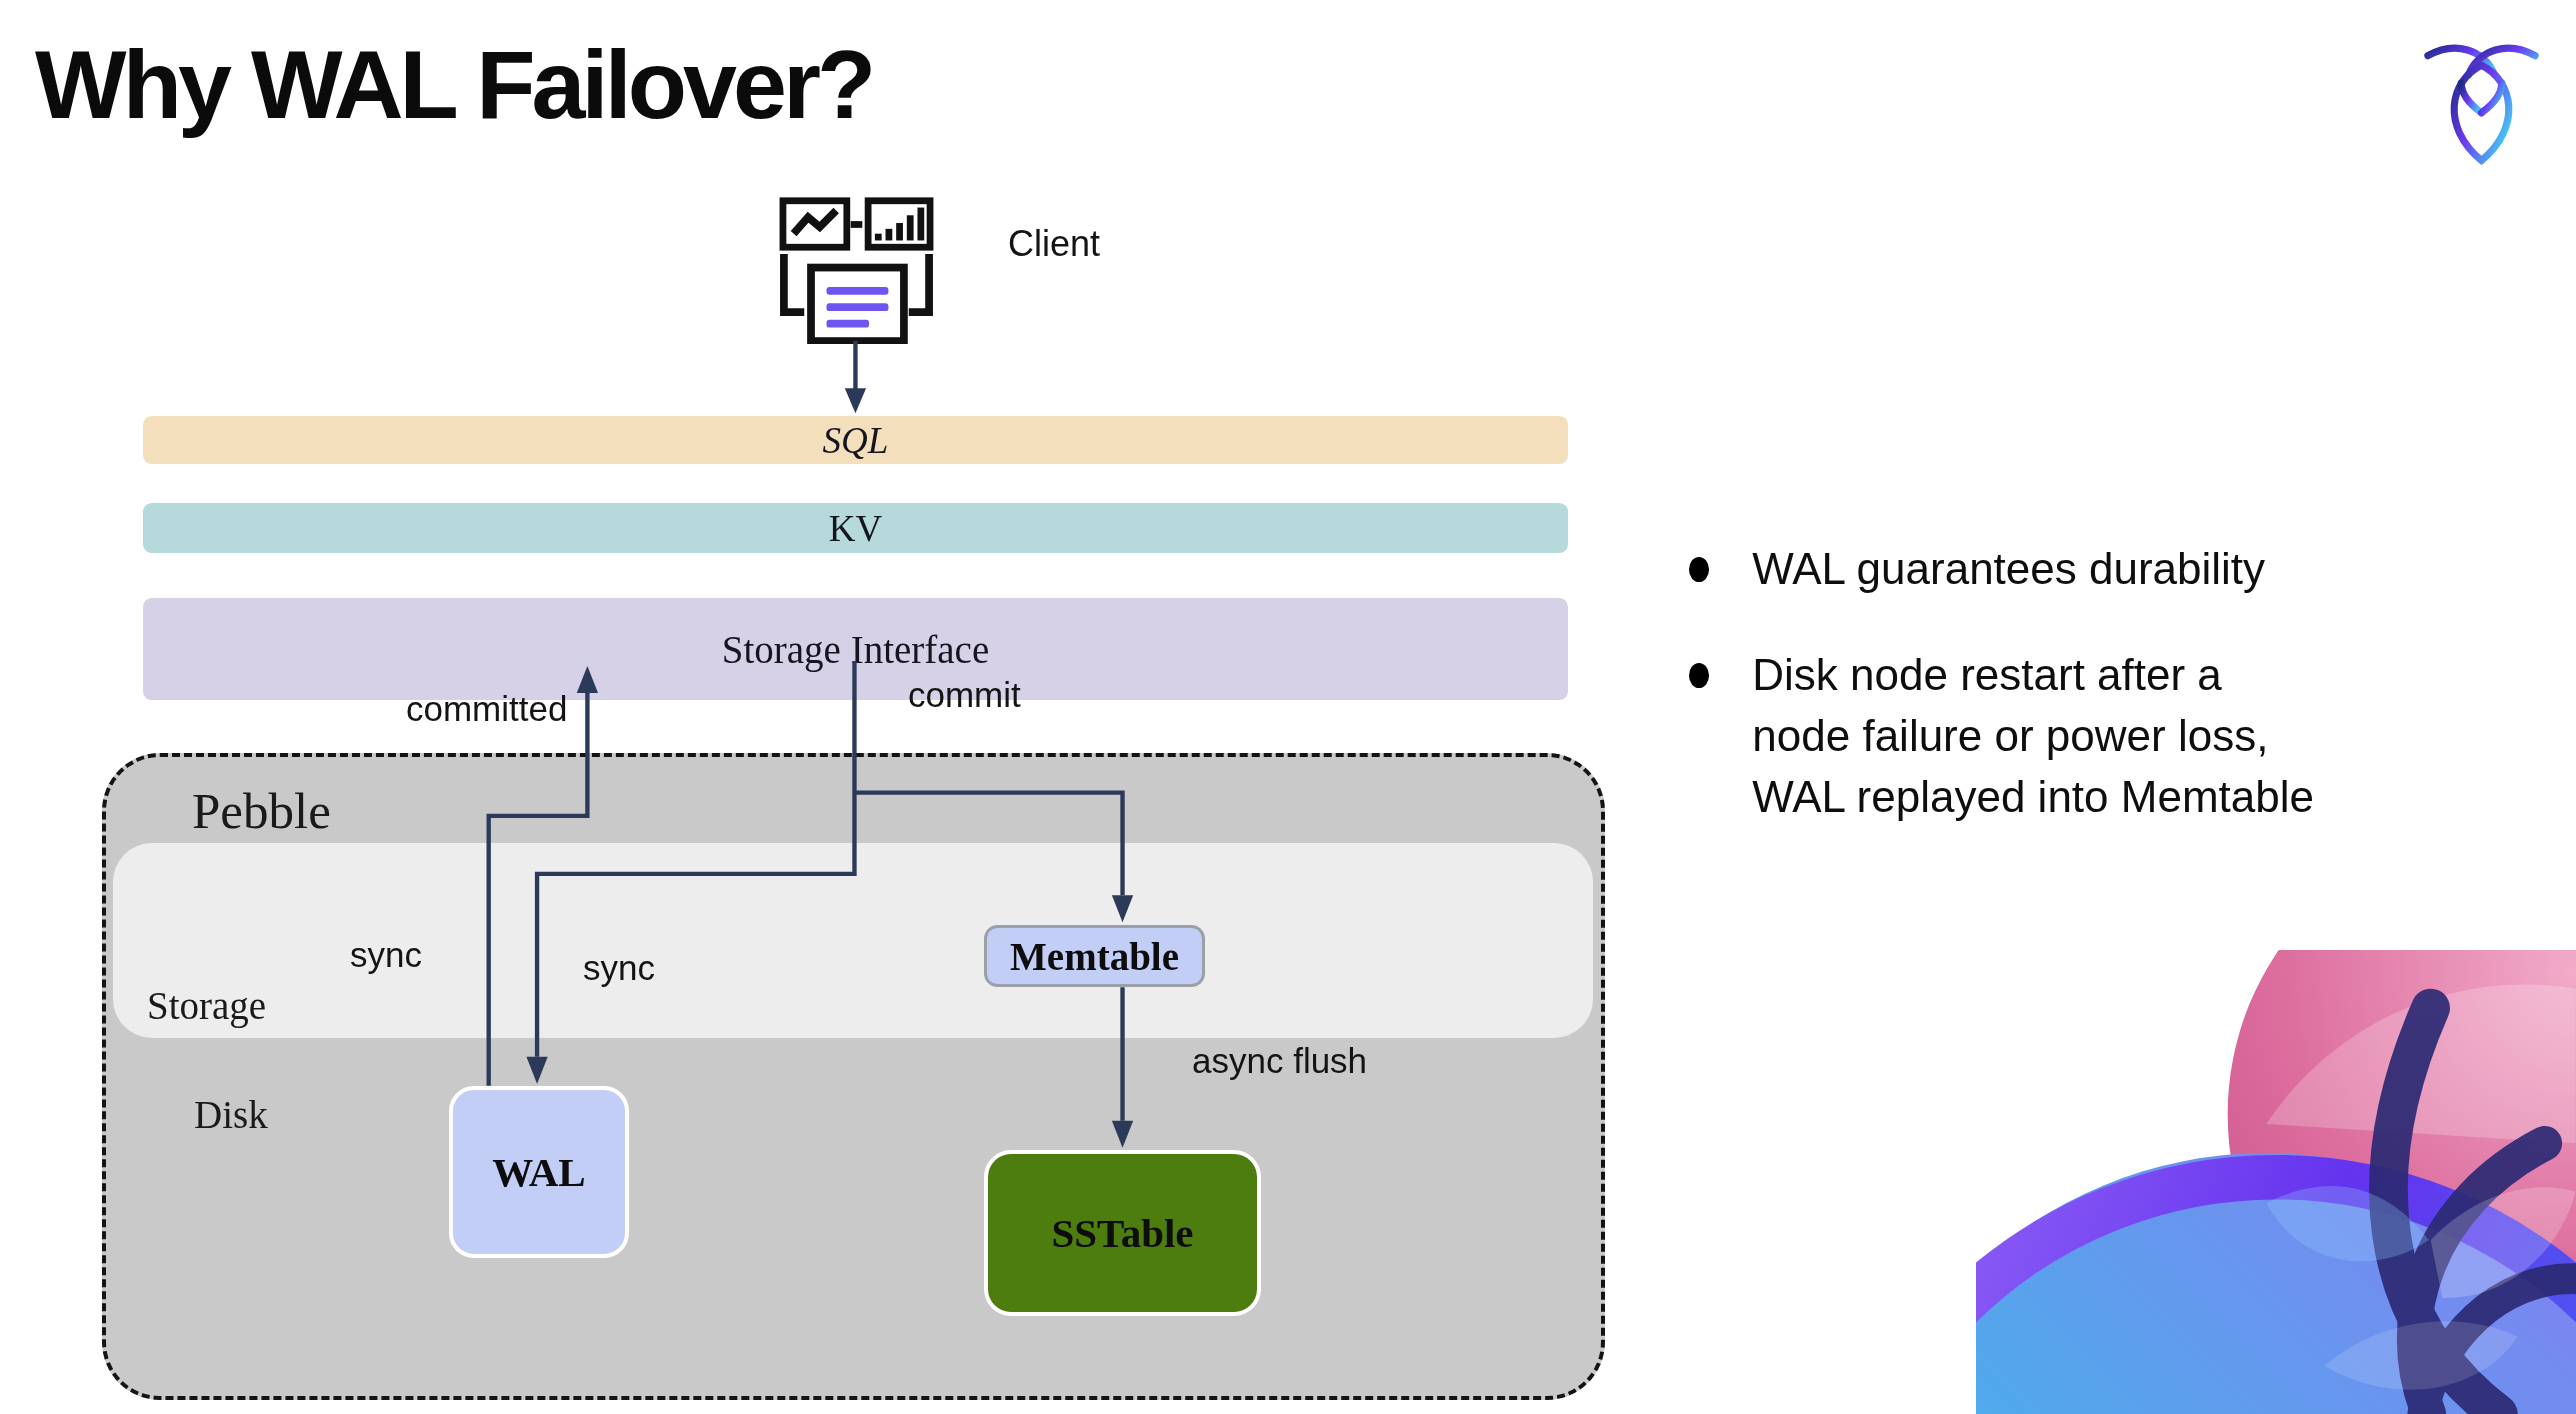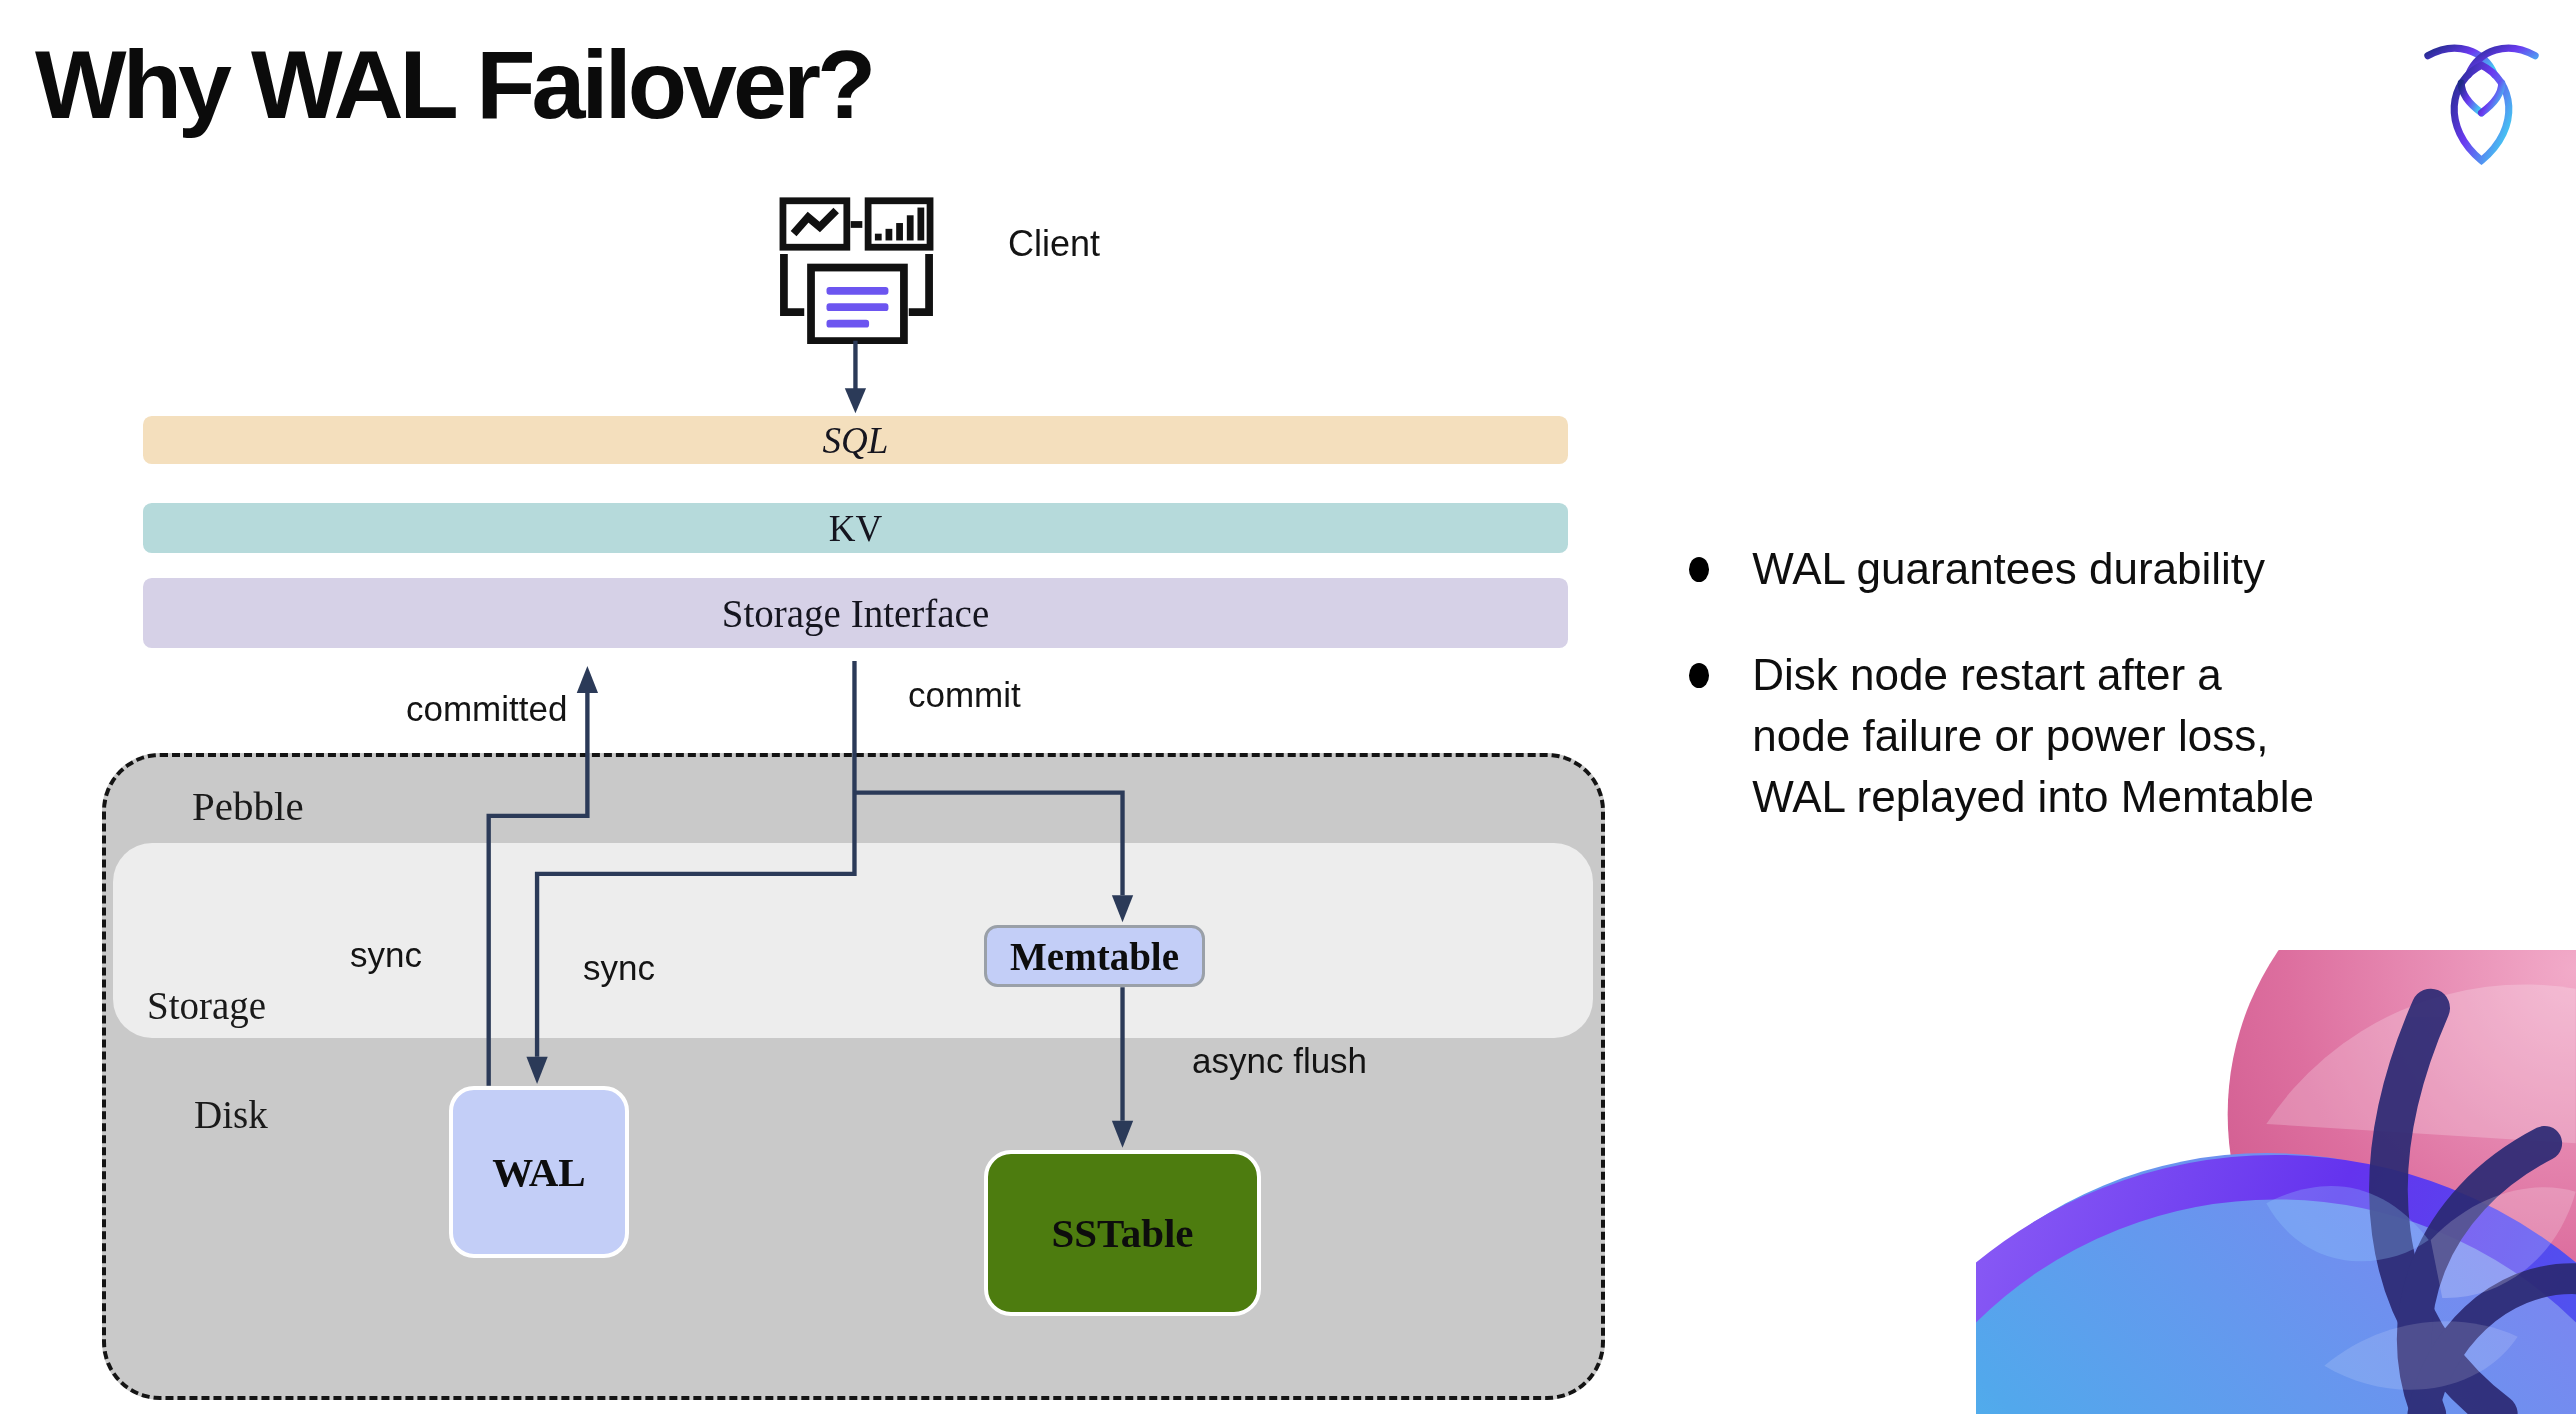--- a/index.html
+++ b/index.html
@@ -9,28 +9,28 @@
 
   
   .title{left:35px;top:29px;font-size:97px;font-weight:700;letter-spacing:-3.9px;
          color:#0b0b0b;font-family:"Liberation Sans",sans-serif;}
 
   
   .bar{left:143px;width:1425px;border-radius:8.7px;display:flex;align-items:center;justify-content:center;
        font-family:"Liberation Serif",serif;color:#15151f;}
   .bar-sql{top:416px;height:48px;font-size:37px;font-style:italic;}
   .bar-kv{top:503px;height:50px;font-size:37px;}
-  .bar-storage{top:578px;height:70px;font-size:39px;}
+  .bar-storage{top:598px;height:102px;font-size:39px;}
 
   
   .pebble{left:102px;top:753px;width:1503px;height:647px;border-radius:58px;
           background:#c9c9c9;border:4.8px dashed #141414;box-sizing:border-box;}
   .memory{left:113px;top:843px;width:1480px;height:195px;border-radius:39px;background:#ededed;}
   .region-label{font-family:"Liberation Serif",serif;color:#1a1a1a;}
-  .lbl-pebble{left:192px;top:782px;font-size:41px;}
+  .lbl-pebble{left:192px;top:782px;font-size:51px;}
   .lbl-memory{left:147px;top:983px;font-size:39px;}
   .lbl-disk{left:194px;top:1092px;font-size:39px;}
 
   
   .node{display:flex;align-items:center;justify-content:center;box-sizing:border-box;
         font-family:"Liberation Serif",serif;font-weight:700;color:#0d0d0d;}
   .wal{left:449px;top:1086px;width:180px;height:172px;border-radius:25px;border:4.8px solid #ffffff;font-size:41px;}
   .memtable{left:984px;top:925px;width:221px;height:62px;border-radius:13.5px;border:3.9px solid #9aa0a8;font-size:39px;}
   .sstable{left:984px;top:1150px;width:277px;height:166px;border-radius:27px;border:4.8px solid #ffffff;font-size:41px;}
 

